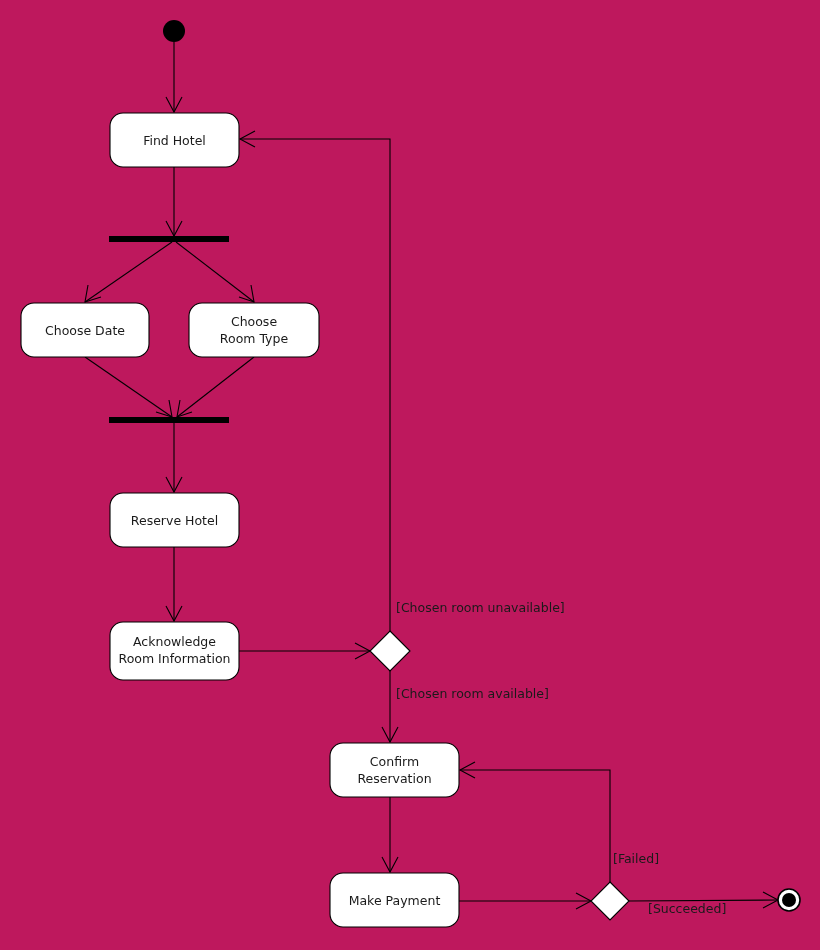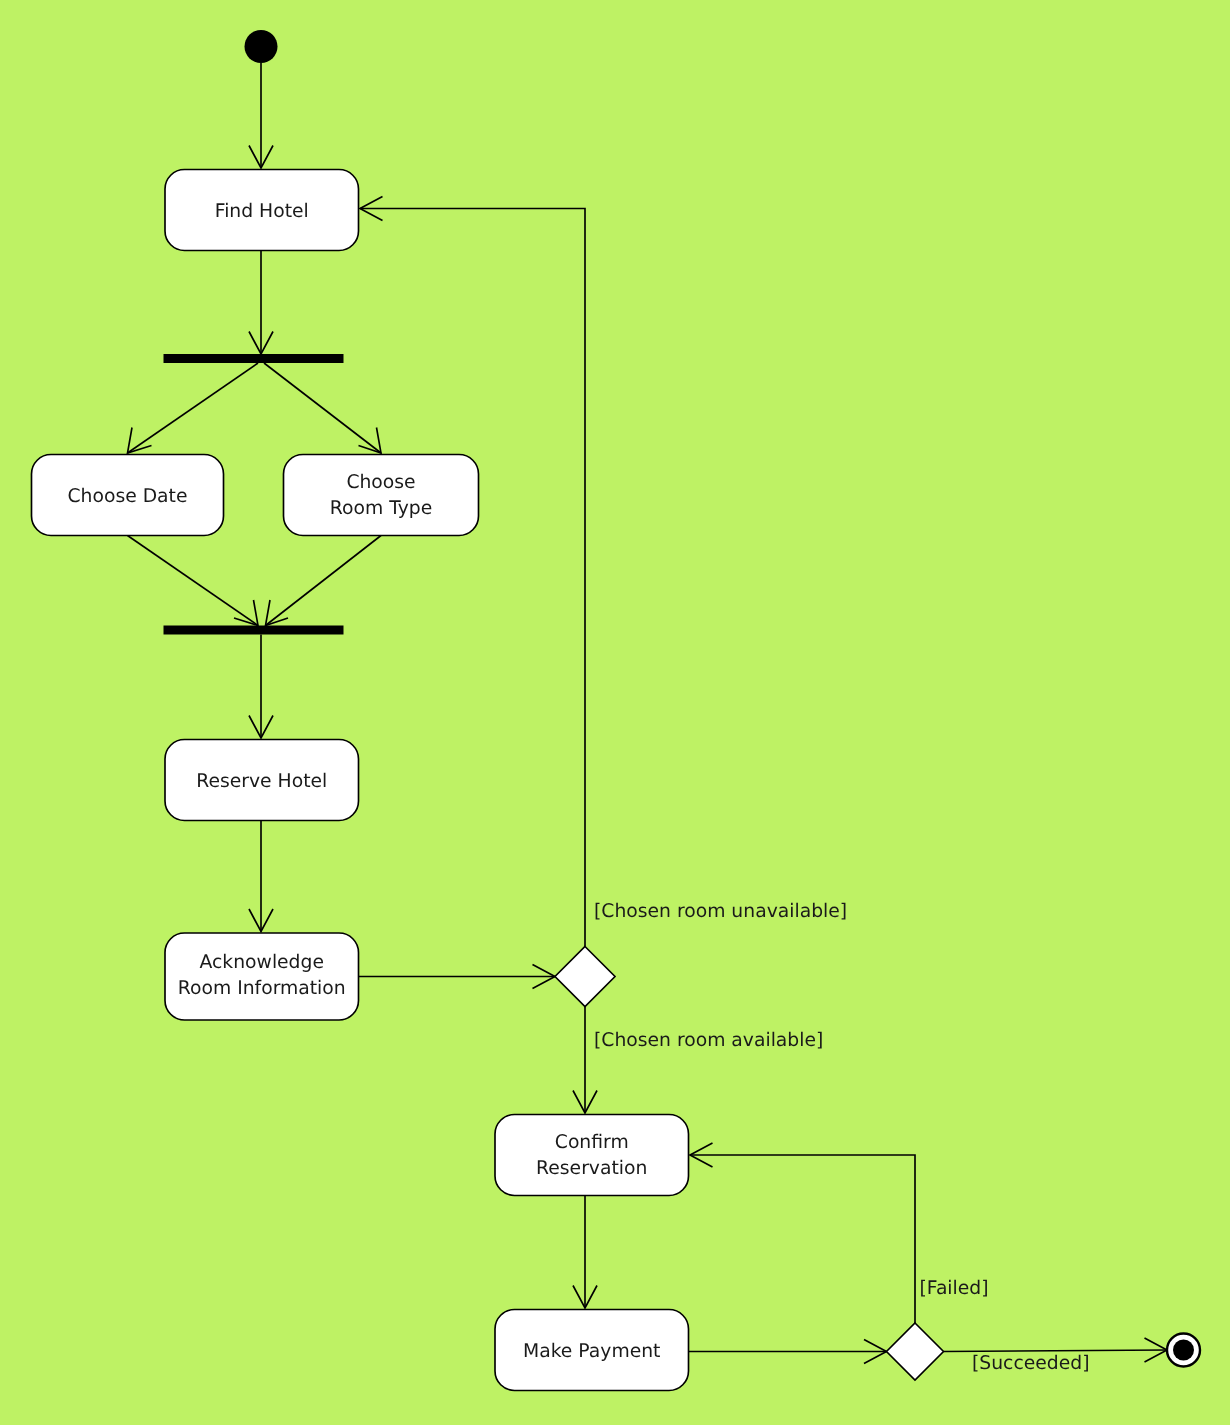--- a/index.html
+++ b/index.html
@@ -8,21 +8,21 @@
     padding: 0;
     background: #ffffff;
   }
   body {
     font-family: "DejaVu Sans", sans-serif;
   }
   #diagram-canvas {
     position: relative;
     width: 820px;
     height: 950px;
-    background: #bef264;
+    background: #be185d;
     overflow: hidden;
   }
   #diagram-svg {
     position: absolute;
     top: 0;
     left: 0;
     width: 820px;
     height: 950px;
   }
   .node-shape {

